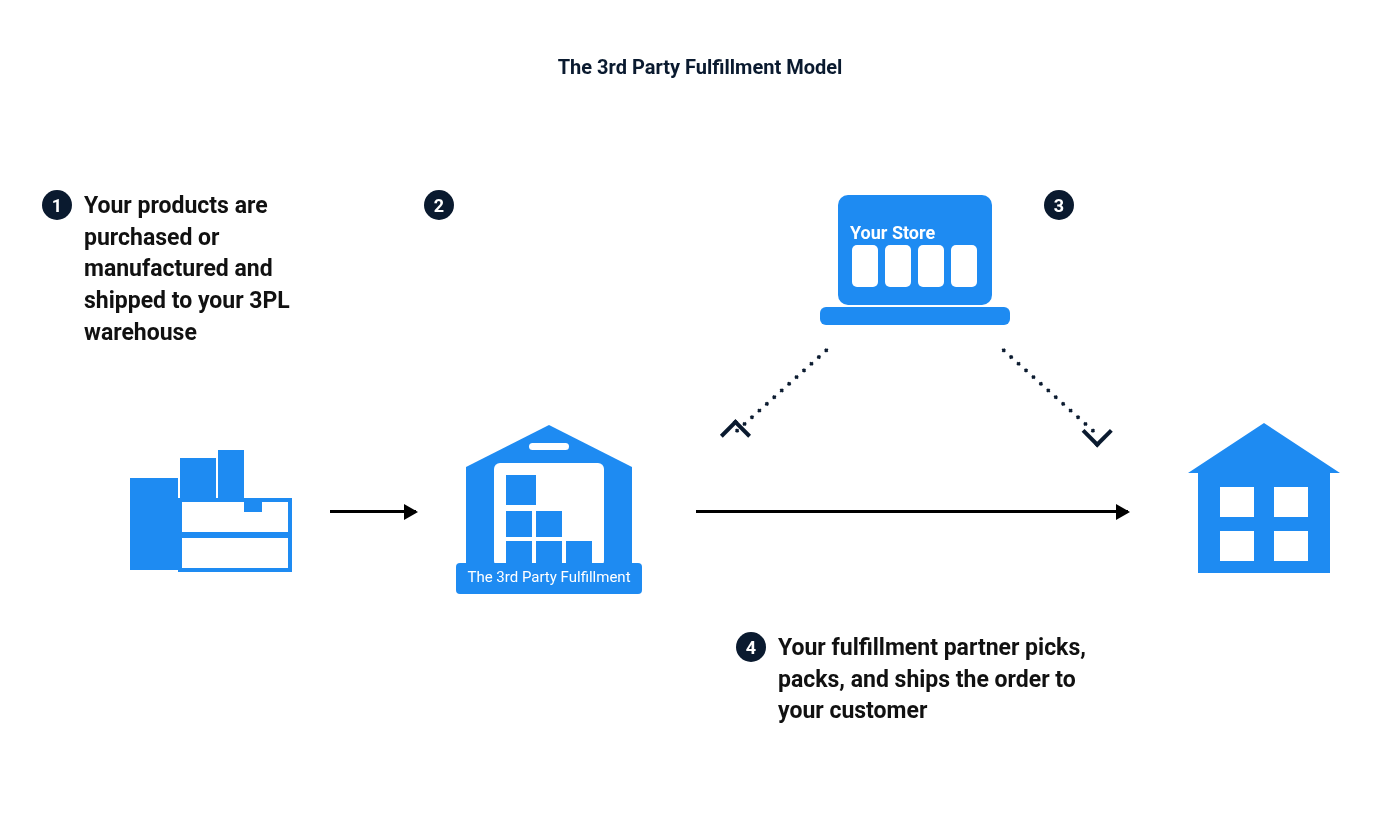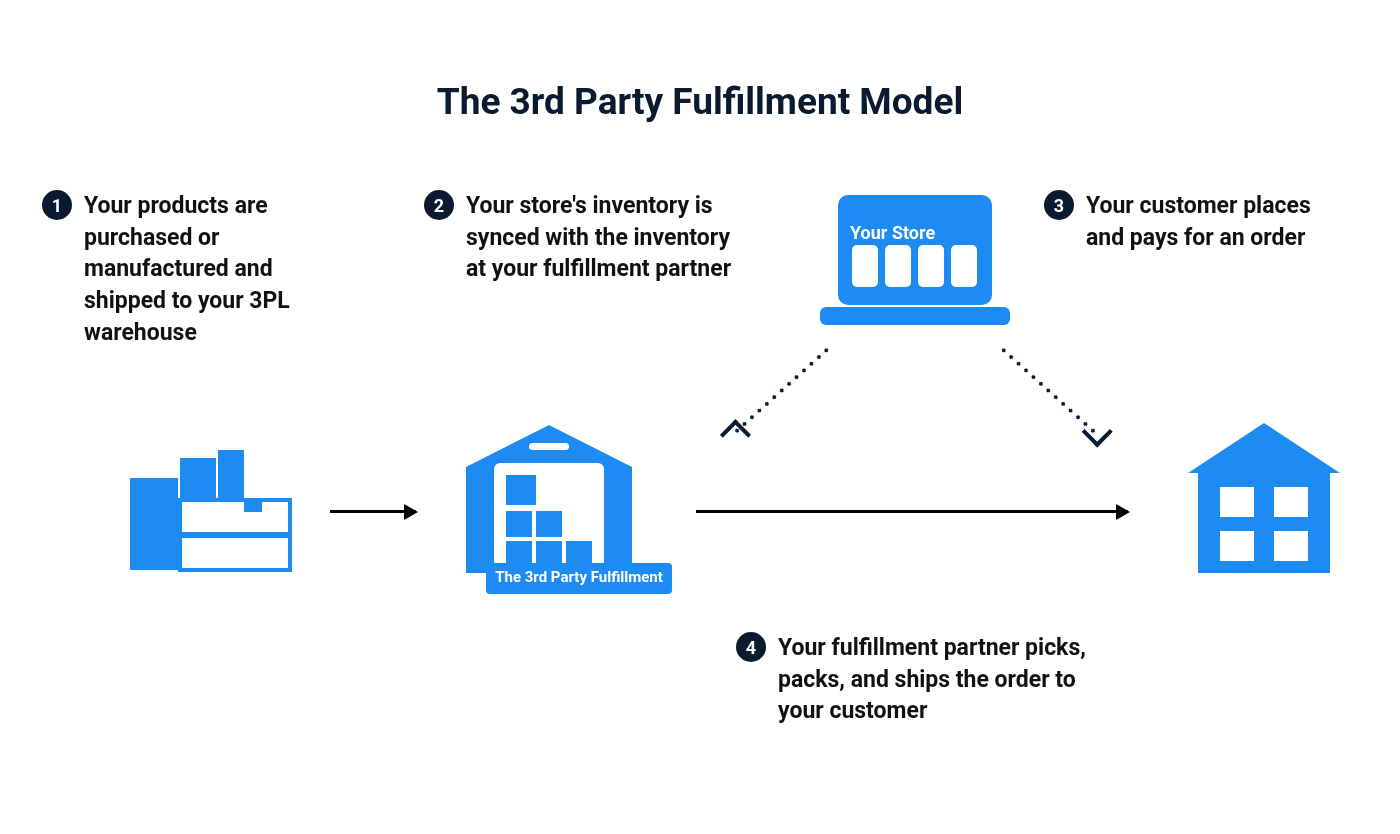--- a/index.html
+++ b/index.html
@@ -6,25 +6,25 @@
   body {
     font-family: -apple-system, BlinkMacSystemFont, "Segoe UI", Roboto, Helvetica, Arial, sans-serif;
     background: #ffffff;
     width: 1400px;
     height: 834px;
     position: relative;
     color: #0a1a2f;
   }
   .title {
     position: absolute;
-    top: 80px;
+    top: 55px;
     left: 0;
     width: 100%;
     text-align: center;
-    font-size: 37px;
+    font-size: 20px;
     font-weight: 700;
   }
   .step {
     position: absolute;
     display: flex;
     align-items: flex-start;
     gap: 12px;
   }
   .step .badge {
     flex-shrink: 0;
@@ -58,26 +58,25 @@
   .house-icon { top: 423px; left: 1184px; width: 160px; height: 155px; }
 
   .warehouse-label {
     position: absolute;
     top: 563px;
     left: 456px;
     width: 186px;
     background: #1e8bf2;
     color: #fff;
     font-size: 15px;
-    font-weight: 700;
+    font-weight: 400;
     text-align: center;
     padding: 6px 4px 8px;
     border-radius: 4px;
     line-height: 1.15;
-    margin-left: 30px;
   }
   .store-label {
     position: absolute;
     top: 222px;
     left: 850px;
     width: 130px;
     color: #fff;
     font-size: 18px;
     font-weight: 700;
     text-align: left;
@@ -144,26 +143,24 @@
 
 <div class="title">The 3rd Party Fulfillment Model</div>
 
 <div class="step step1">
   <div class="badge">1</div>
   <div class="text">Your products are purchased or manufactured and shipped to your 3PL warehouse</div>
 </div>
 
 <div class="step step2">
   <div class="badge">2</div>
-  <div class="text">Your store's inventory is synced with the inventory at your fulfillment partner</div>
 </div>
 
 <div class="step step3">
   <div class="badge">3</div>
-  <div class="text">Your customer places and pays for an order</div>
 </div>
 
 <div class="step step4">
   <div class="badge">4</div>
   <div class="text">Your fulfillment partner picks, packs, and ships the order to your customer</div>
 </div>
 
 <div class="icon boxes-icon">
   <svg viewBox="0 0 180 130" width="180" height="130">
     <rect x="10" y="28" width="48" height="92" fill="#1e8bf2"></rect>

